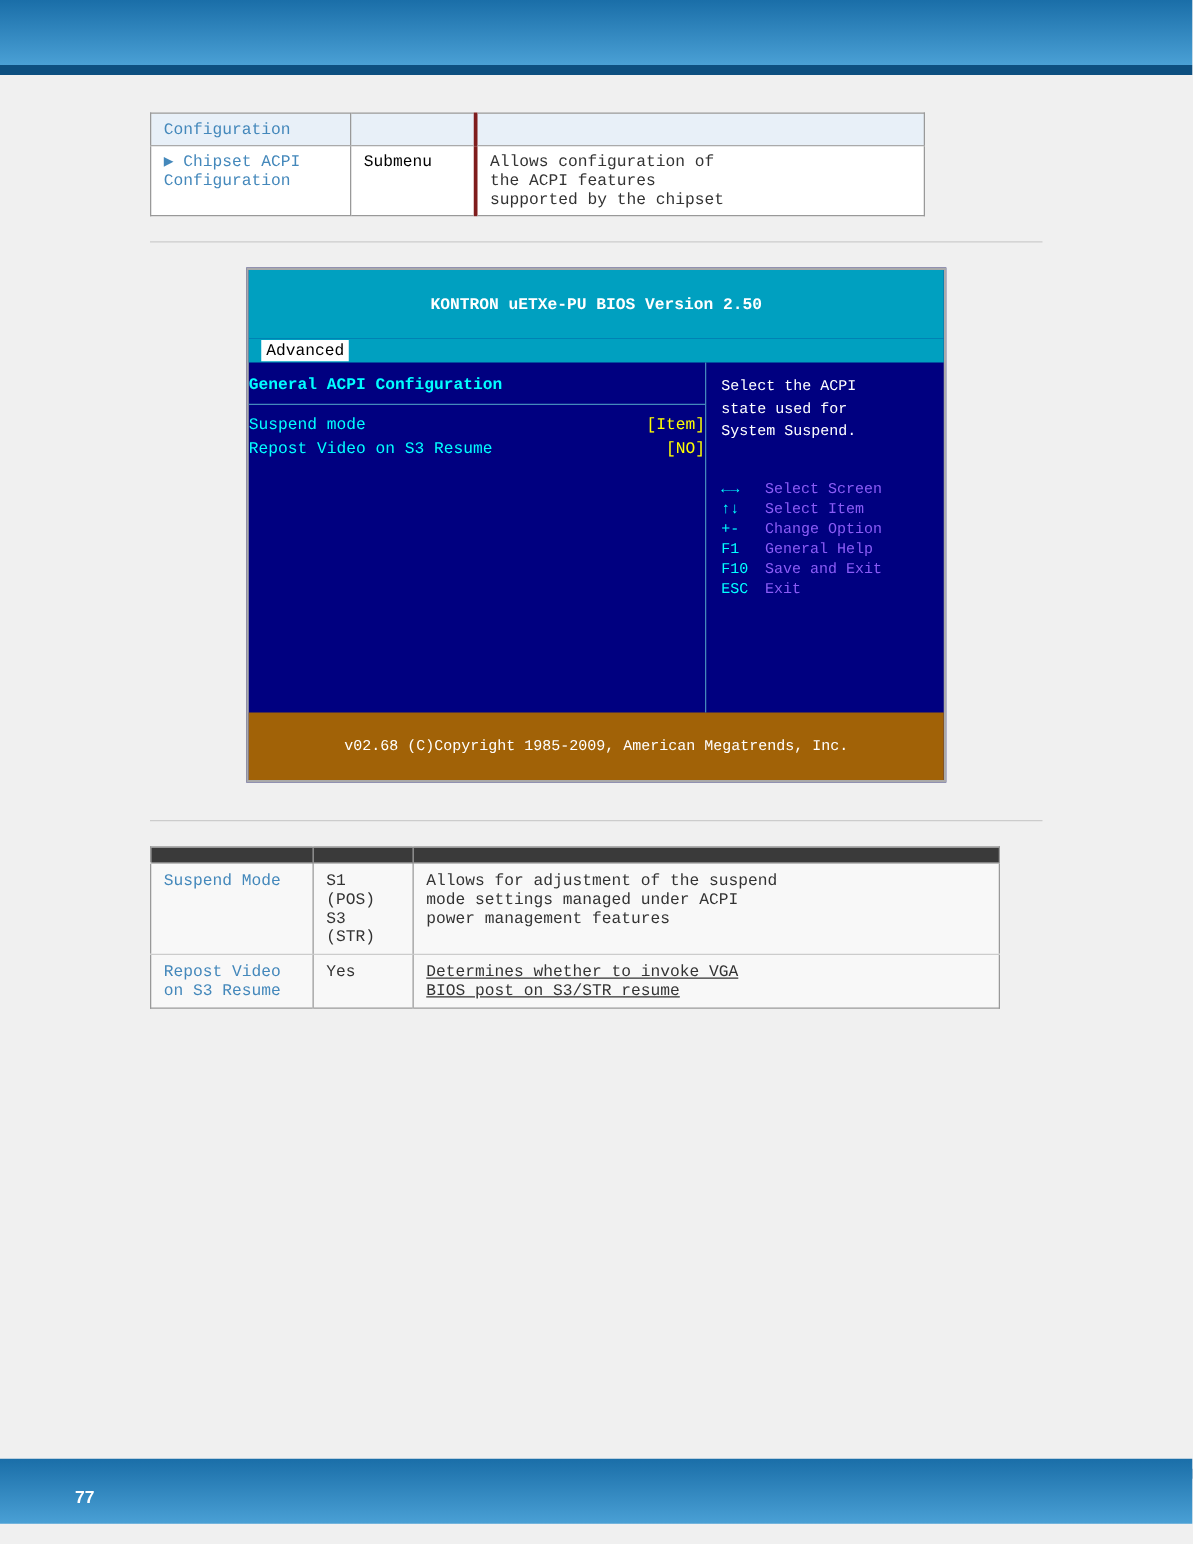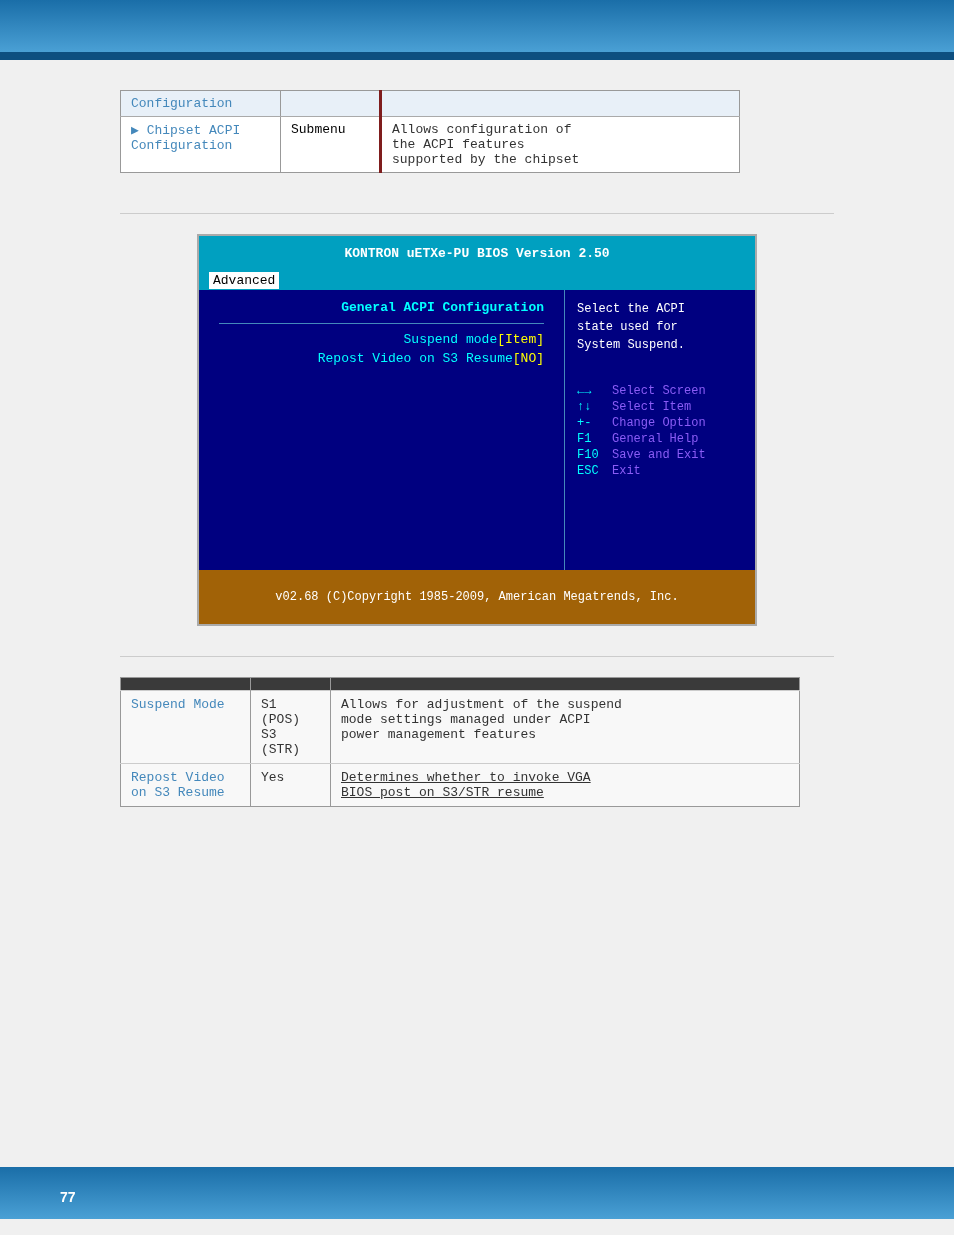--- a/index.html
+++ b/index.html
@@ -48,21 +48,21 @@
       position: absolute;
       top: 70px;
       left: 0;
       right: 0;
       bottom: 70px;
       padding: 20px 60px;
     }
 
     
     .table-section {
-      margin-bottom: 40px;
+      margin-bottom: 20px;
     }
     .bios-table {
       border-collapse: collapse;
       width: 620px;
       margin-left: 60px;
       font-family: 'Courier New', monospace;
       font-size: 13px;
       border: 1px solid #999;
     }
     .bios-table td {
@@ -95,21 +95,21 @@
       margin: 0 auto 30px auto;
       background: #000080;
       border: 2px solid #aaa;
       font-family: 'Courier New', monospace;
       font-size: 13px;
       color: #fff;
     }
     .bios-title-bar {
       background: #00a0c0;
       text-align: center;
-      padding: 10px 0;
+      padding: 20px 0;
       font-size: 13px;
       color: #fff;
       font-weight: bold;
     }
     .bios-menu-bar {
       background: #00a0c0;
       padding: 2px 10px;
       color: #000;
       font-size: 13px;
     }
@@ -117,23 +117,22 @@
       background: #fff;
       padding: 1px 4px;
       color: #000;
     }
     .bios-body {
       display: flex;
       min-height: 280px;
     }
     .bios-left {
       flex: 1;
-      padding: 10px 20px;
+      padding: 10px 0;
       border-right: 1px solid #4488bb;
-      text-align: right;
     }
     .bios-right {
       width: 190px;
       padding: 10px 12px;
       font-size: 12px;
       color: #ffff00;
     }
     .bios-section-title {
       color: #00ffff;
       font-weight: bold;

